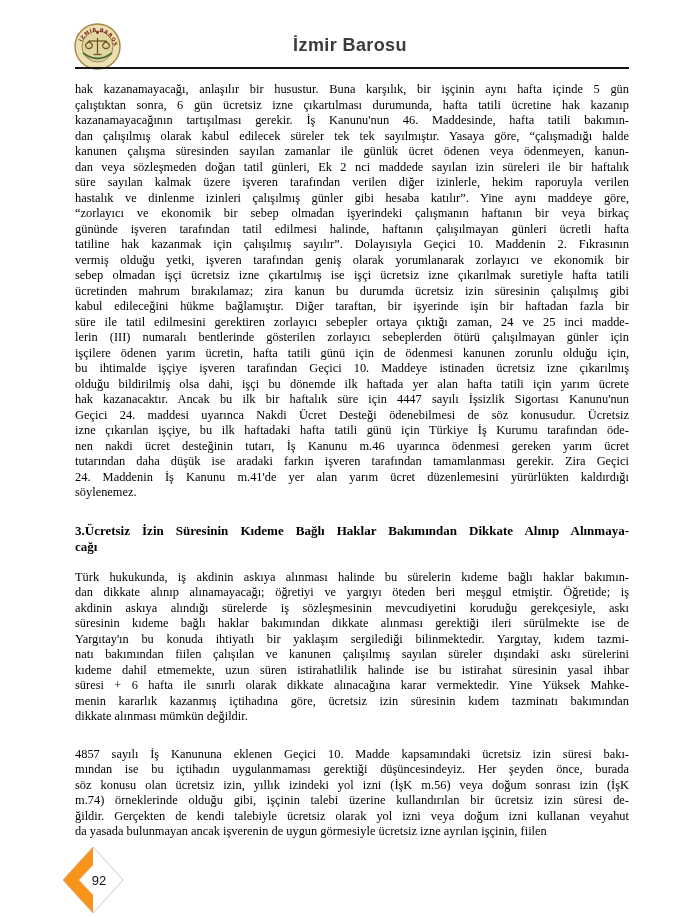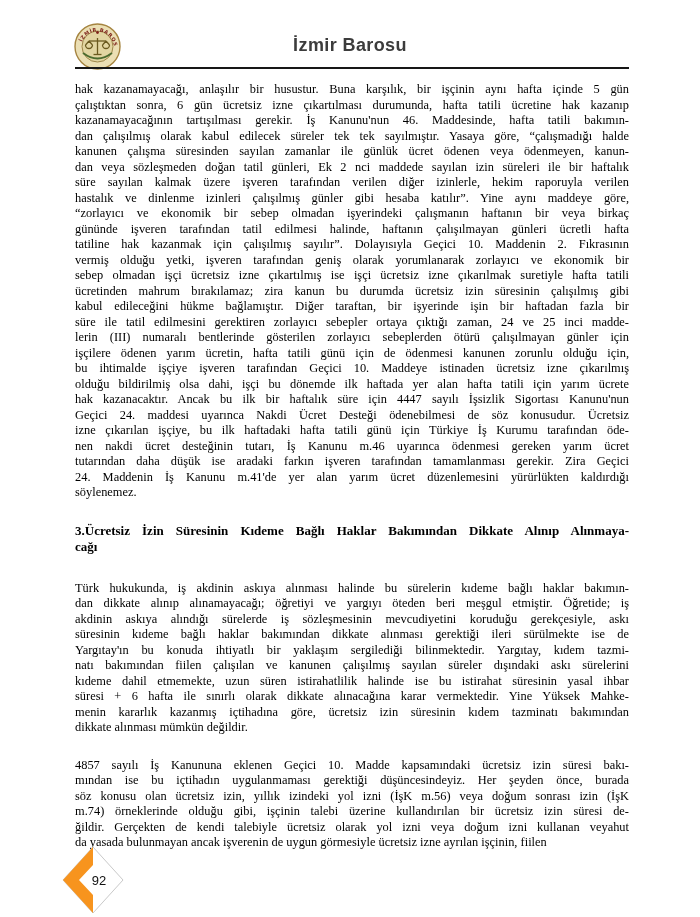--- a/index.html
+++ b/index.html
@@ -17,21 +17,21 @@
   }
   .rule{position:absolute;left:75px;top:67px;width:554px;height:2px;background:#161616;}
   
   .doc-body{
     position:absolute;left:75px;top:79px;width:554px;
     font-size:12.4px;line-height:15.5px;
   }
   .block{margin:3px 0 22px 0;}
   .line{text-align:justify;text-align-last:justify;}
   .line.last{text-align-last:auto;}
-  .heading{margin:15px 0 26px 0;font-weight:bold;font-size:13px;line-height:16px;}
+  .heading{margin:15px 0 15px 0;font-weight:bold;font-size:13px;line-height:16px;}
   
   .pagenum{position:absolute;left:61px;top:845px;width:64px;height:70px;}
   .pagenum text{font-family:"Liberation Sans", sans-serif;font-size:13px;fill:#111;}
   .seal text{font-family:"DejaVu Sans", sans-serif;}
 </style>
 </head>
 <body>
 
 <div class="page">
 

